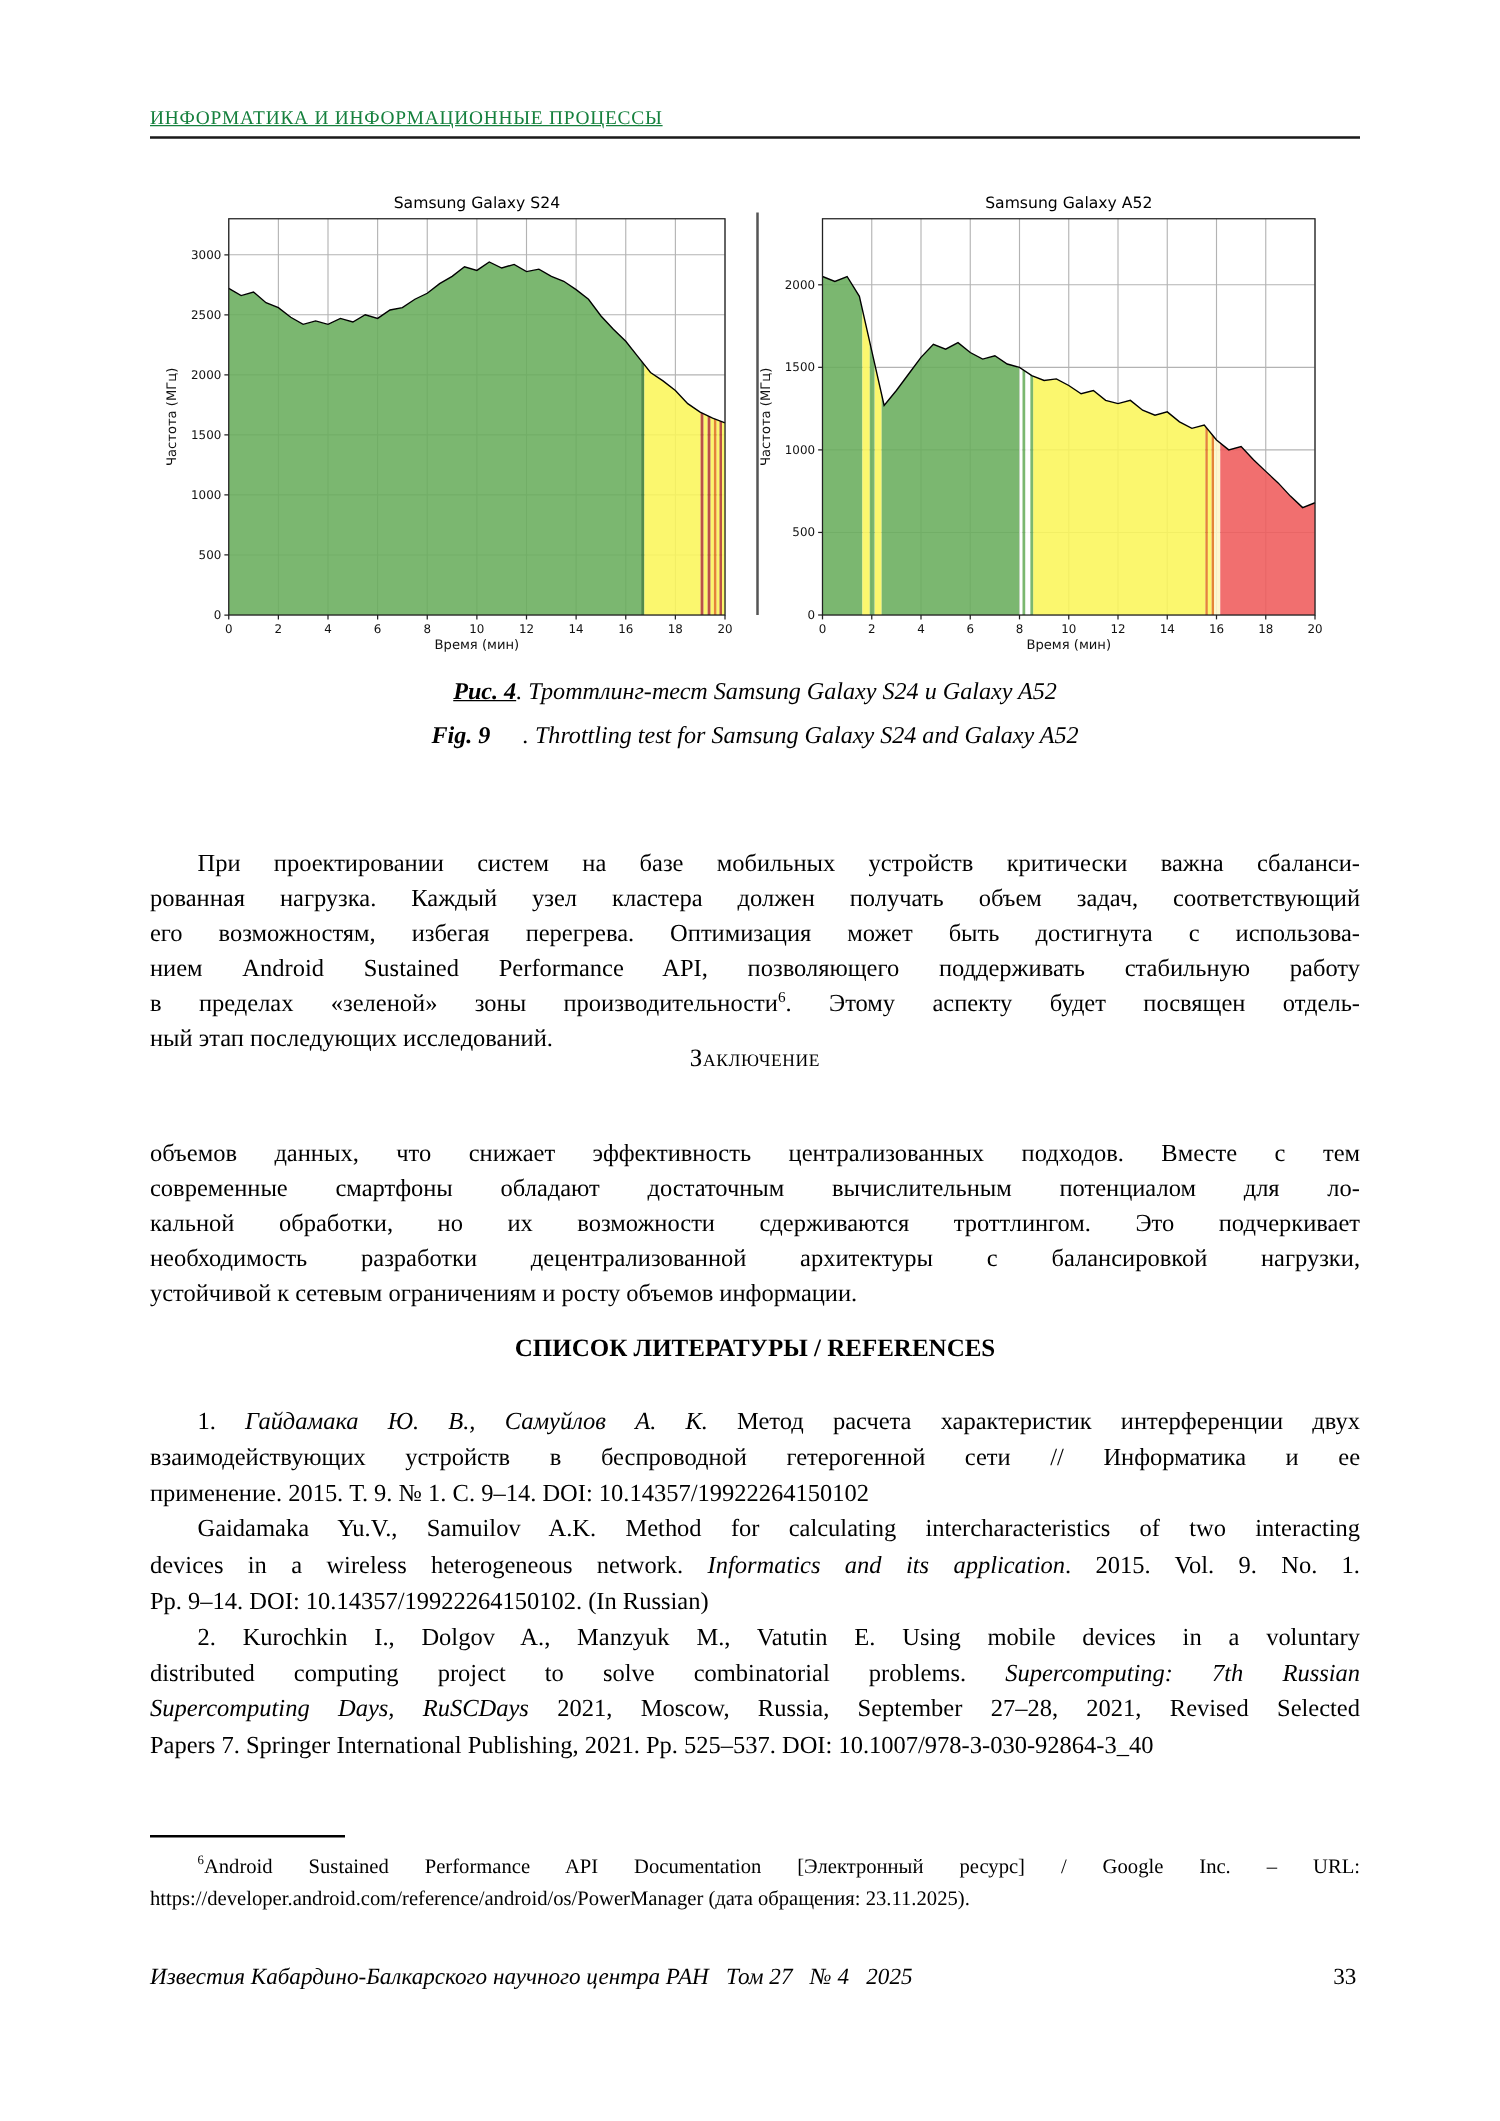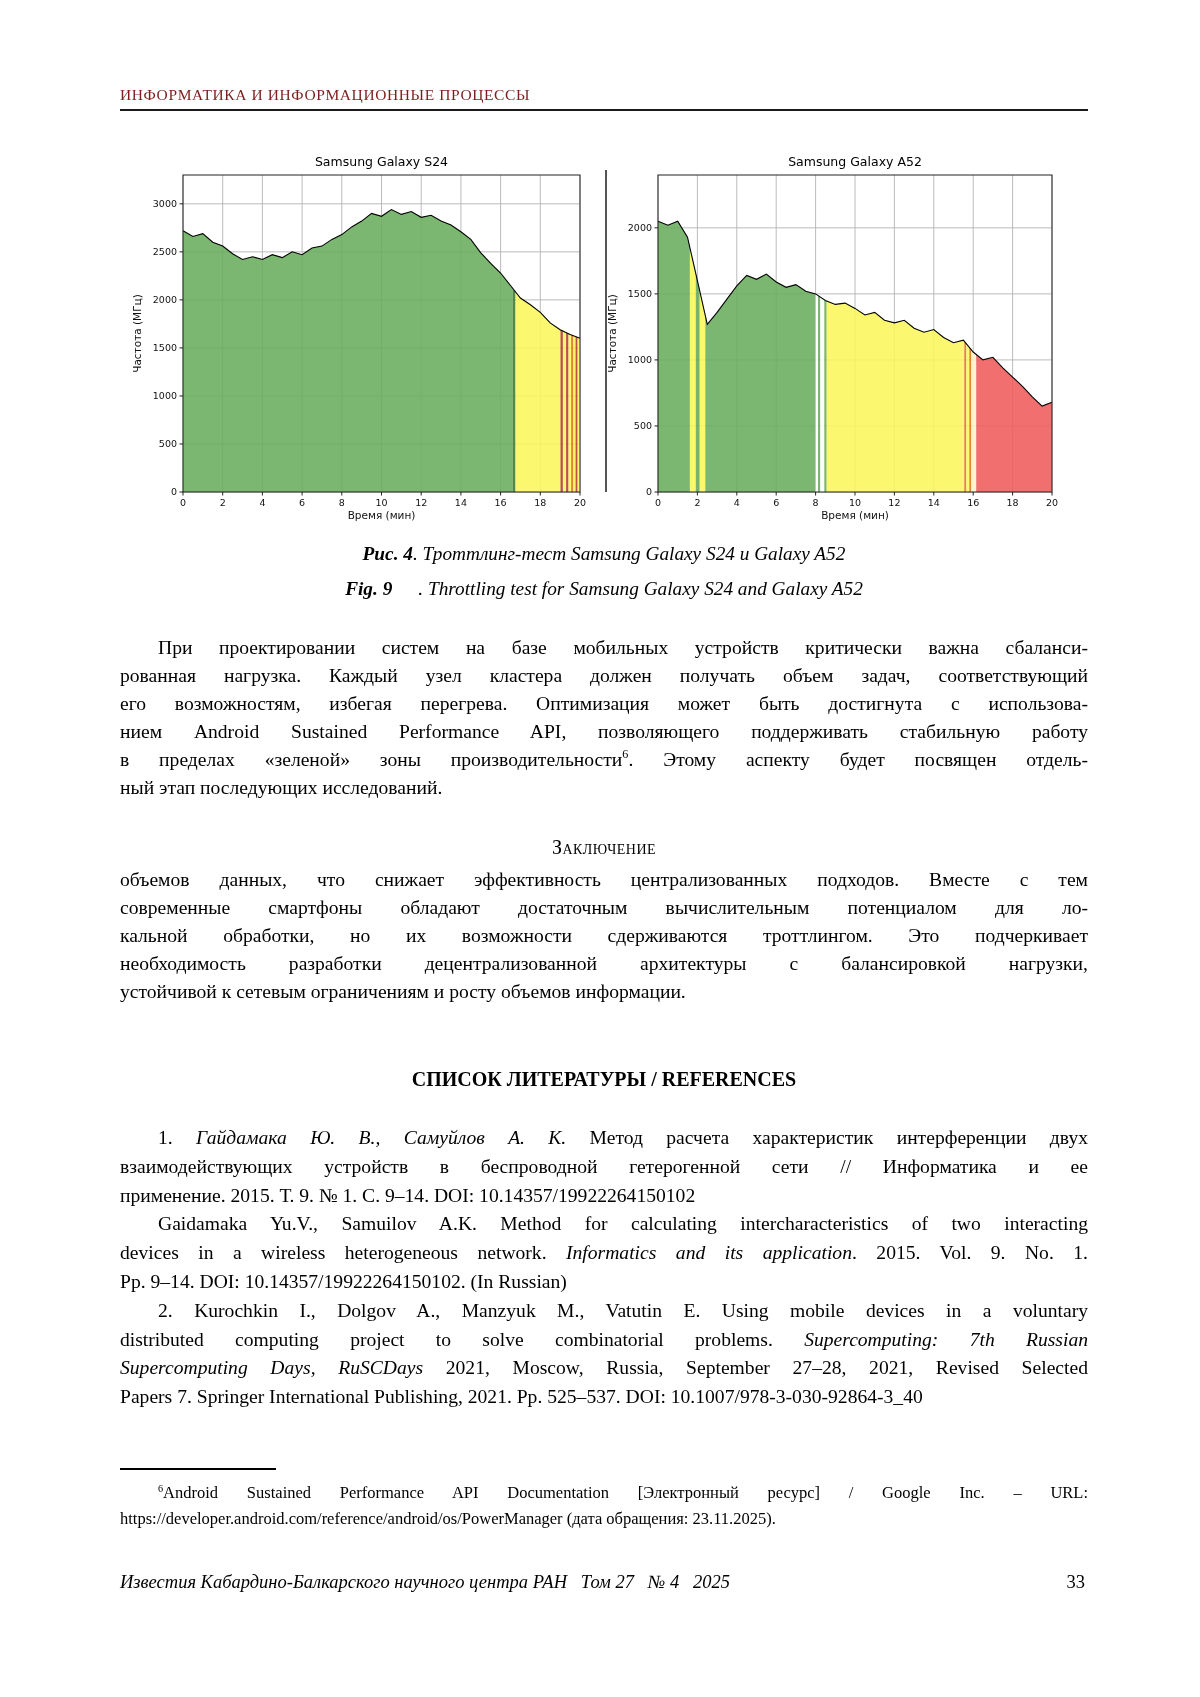--- a/index.html
+++ b/index.html
@@ -3,25 +3,25 @@
 <meta charset="utf-8">
 <style>
   html,body{margin:0;padding:0;background:#e8e8e8;}
   .page{position:relative;width:1200px;height:1697px;background:#ffffff;
         font-family:"Liberation Serif",serif;color:#000;overflow:hidden;}
   .abs{position:absolute;}
   .jline{text-align:justify;text-align-last:justify;}
   .jline.last{text-align-last:left;}
   .jline.ind{text-indent:38px;}
   sup{font-size:0.62em;vertical-align:super;line-height:0;}
-  .textblock{font-size:19.6px;line-height:28px;width:968px;left:120px;}
+  .textblock{font-size:19.6px;line-height:28px;width:968px;left:120px;margin-top:44px;}
   .refsblock{font-size:19.6px;line-height:28.8px;width:968px;left:120px;}
   .caption{left:120px;width:968px;font-size:19.3px;}
   .caption .jline{text-align:center;text-align-last:center;}
-  .header-text{left:120px;top:86px;font-size:15.5px;letter-spacing:0.6px;color:#7f1d1d;}
+  .header-text{left:120px;top:86px;font-size:15.5px;letter-spacing:0.6px;color:#15803d;text-decoration:underline;}
   .header-rule{left:120px;top:109px;width:968px;height:0;border-top:2.5px solid #1a1a1a;}
   .sec-heading{left:120px;width:968px;text-align:center;}
   .conclusion{top:836px;font-size:20px;font-variant:small-caps;letter-spacing:0.5px;}
   .refs-heading{top:1068px;font-size:20px;font-weight:bold;}
   .fn-rule{left:120px;top:1468px;width:156px;height:0;border-top:2px solid #000;}
   .fnblock{top:1480px;font-size:16.5px;line-height:25.5px;width:968px;left:120px;}
   .footer-journal{left:120px;top:1572px;font-size:18.5px;font-style:italic;white-space:pre;}
   .page-number{top:1572px;right:115px;font-size:18.5px;}
   .chart-host{top:146px;height:390px;}
   .fig-edge{left:605px;top:170px;width:1.5px;height:322px;background:#555;}
@@ -184,21 +184,21 @@
         <line x1="49.5" y1="147.875" x2="53" y2="147.875" stroke="#222" stroke-width="1"></line>
         <text x="47" y="151.075" font-size="9.5" text-anchor="end" fill="#111">1500</text>
         <line x1="49.5" y1="81.83333333333331" x2="53" y2="81.83333333333331" stroke="#222" stroke-width="1"></line>
         <text x="47" y="85.03333333333332" font-size="9.5" text-anchor="end" fill="#111">2000</text>
         <text x="250" y="20" font-size="12.5" text-anchor="middle" fill="#000">Samsung Galaxy A52</text>
         <text x="250" y="373" font-size="10.5" text-anchor="middle" fill="#111">Время (мин)</text>
         <text transform="translate(11 187.5) rotate(-90)" font-size="10.5" text-anchor="middle" fill="#111">Частота (МГц)</text>
       </svg></div>
 
   <div class="abs caption" style="top:543px;">
-      <div class="jline last"><span style="font-style: italic; font-weight: 700;">Рис. 4</span><span style="font-style: italic;">. Троттлинг-тест Samsung Galaxy S24 и Galaxy A52</span></div>
+      <div class="jline last"><span style="font-style: italic; font-weight: 700; text-decoration: underline;">Рис. 4</span><span style="font-style: italic;">. Троттлинг-тест Samsung Galaxy S24 и Galaxy A52</span></div>
     </div>
   <div class="abs caption" style="top:578px;">
       <div class="jline last"><span style="font-style: italic; font-weight: 700;">Fig. 9</span><span style="font-style: italic; margin-left: 26px;">. Throttling test for Samsung Galaxy S24 and Galaxy A52</span></div>
     </div>
 
   <div class="abs textblock" style="top:634px;">
       <div class="jline ind"><span>При проектировании систем на базе мобильных устройств критически важна сбаланси-</span></div>
       <div class="jline"><span>рованная нагрузка. Каждый узел кластера должен получать объем задач, соответствующий</span></div>
       <div class="jline"><span>его возможностям, избегая перегрева. Оптимизация может быть достигнута с использова-</span></div>
       <div class="jline"><span>нием Android Sustained Performance API, позволяющего поддерживать стабильную работу</span></div>

